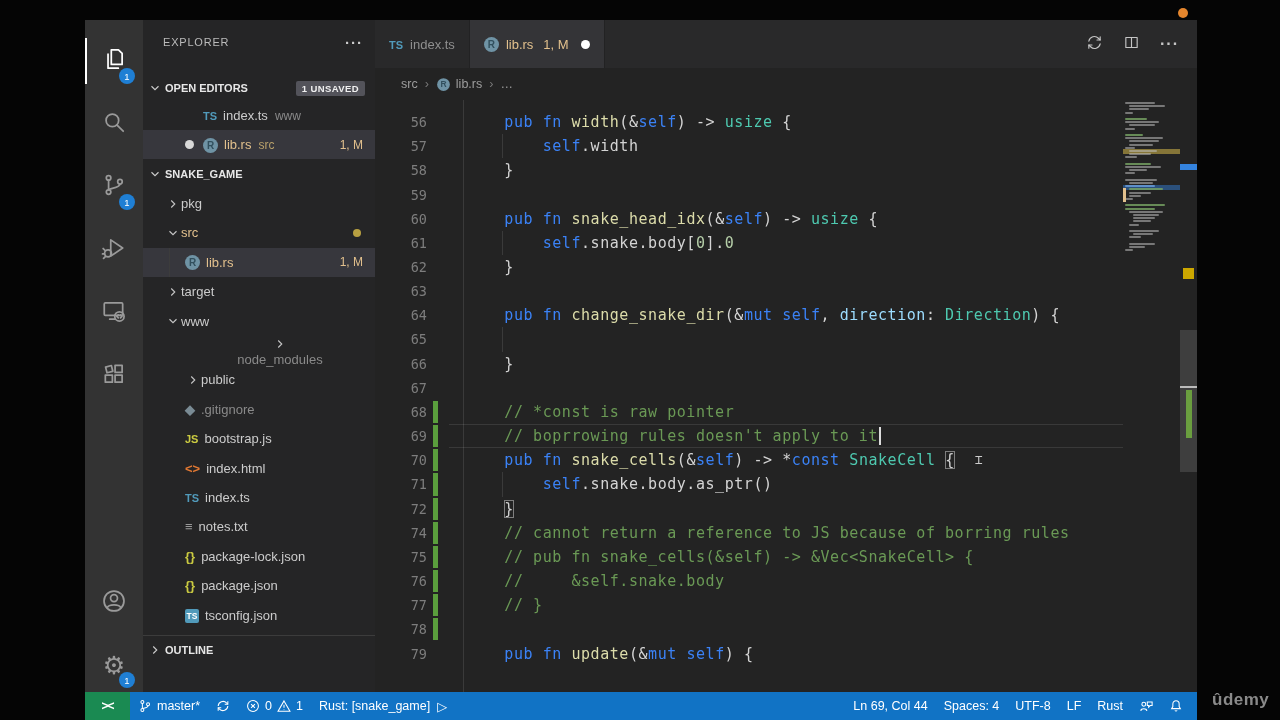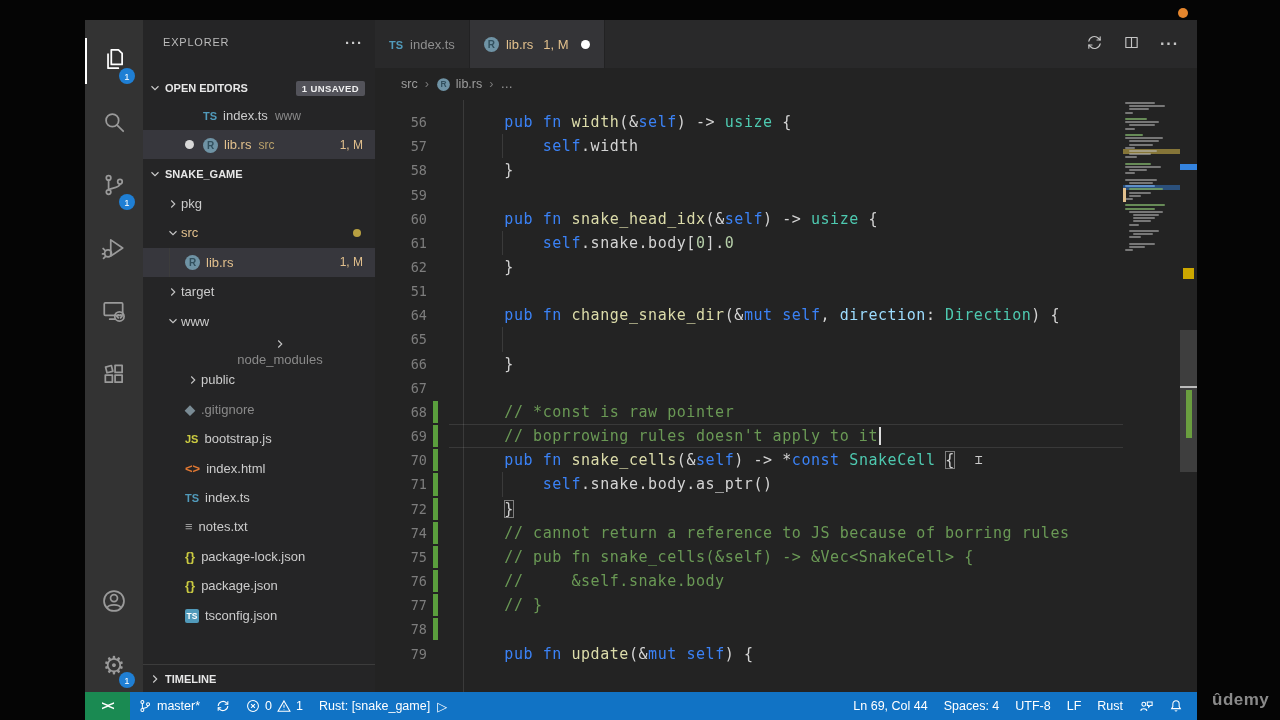--- a/index.html
+++ b/index.html
@@ -289,27 +289,27 @@
           <div class="row" style="top: 551.2px; padding-left: 42px;">
             <span><span class="ficon big" style="color:#cbcb41">{}</span></span>
             <span>package.json</span>
           </div>
           <div class="row" style="top: 580.6px; padding-left: 42px;">
             <span><span class="ficon"><span class="ts-sq">TS</span></span></span>
             <span>tsconfig.json</span>
           </div>
         </div>
 
-      <div class="sb-sect-head sb-sep" style="top:644px; height:28px;">
+      <div class="sb-sect-head sb-sep" style="top:615px; height:28px;">
         <span class="chev">
             <svg viewBox="0 0 16 16" fill="none" stroke="currentColor" stroke-width="1.3">
               <path d="M6 4l4 4-4 4"></path>
             </svg>
           </span>
-        <span>TIMELINE</span>
+        <span>OUTLINE</span>
       </div>
     </div>
 
     <div class="main">
       <div class="tabbar" id="tabbar">
           <div class="tab">
             <span><span class="ficon" style="color:#519aba">TS</span></span>
             <span>index.ts</span>
           </div>
           <div class="tab active">
@@ -345,21 +345,21 @@
       <div class="editor-area">
         <div class="impl-guide"></div>
         <div class="code-rows" id="code-rows">
             <div class="code-line"><span class="ln">56</span><span class="code-text"><span class="tk-pl">    </span><span class="tk-kw">pub fn </span><span class="tk-fn">width</span><span class="tk-pl">(&amp;</span><span class="tk-kw">self</span><span class="tk-pl">) -&gt; </span><span class="tk-ty">usize</span><span class="tk-pl"> {</span></span></div>
             <div class="code-line"><span class="ln">57</span><span class="g2"></span><span class="code-text"><span class="tk-pl">        </span><span class="tk-kw">self</span><span class="tk-pl">.width</span></span></div>
             <div class="code-line"><span class="ln">58</span><span class="code-text"><span class="tk-pl">    }</span></span></div>
             <div class="code-line"><span class="ln">59</span><span class="code-text"></span></div>
             <div class="code-line"><span class="ln">60</span><span class="code-text"><span class="tk-pl">    </span><span class="tk-kw">pub fn </span><span class="tk-fn">snake_head_idx</span><span class="tk-pl">(&amp;</span><span class="tk-kw">self</span><span class="tk-pl">) -&gt; </span><span class="tk-ty">usize</span><span class="tk-pl"> {</span></span></div>
             <div class="code-line"><span class="ln">61</span><span class="g2"></span><span class="code-text"><span class="tk-pl">        </span><span class="tk-kw">self</span><span class="tk-pl">.snake.body[</span><span class="tk-num">0</span><span class="tk-pl">].</span><span class="tk-num">0</span></span></div>
             <div class="code-line"><span class="ln">62</span><span class="code-text"><span class="tk-pl">    }</span></span></div>
-            <div class="code-line"><span class="ln">51</span><span class="code-text"></span></div>
+            <div class="code-line"><span class="ln">63</span><span class="code-text"></span></div>
             <div class="code-line"><span class="ln">64</span><span class="code-text"><span class="tk-pl">    </span><span class="tk-kw">pub fn </span><span class="tk-fn">change_snake_dir</span><span class="tk-pl">(&amp;</span><span class="tk-kw">mut self</span><span class="tk-pl">, </span><span class="tk-pm">direction</span><span class="tk-pl">: </span><span class="tk-ty">Direction</span><span class="tk-pl">) {</span></span></div>
             <div class="code-line"><span class="ln">65</span><span class="g2"></span></div>
             <div class="code-line"><span class="ln">66</span><span class="code-text"><span class="tk-pl">    }</span></span></div>
             <div class="code-line"><span class="ln">67</span><span class="code-text"></span></div>
             <div class="code-line modified"><span class="ln">68</span><span class="chbar"></span><span class="code-text"><span class="tk-pl">    </span><span class="tk-com">// *const is raw pointer</span></span></div>
             <div class="code-line modified current"><span class="ln">69</span><span class="chbar"></span><span class="code-text"><span class="tk-pl">    </span><span class="tk-com">// boprrowing rules doesn't apply to it</span><span class="caret"></span></span></div>
             <div class="code-line modified"><span class="ln">70</span><span class="chbar"></span><span class="code-text"><span class="tk-pl">    </span><span class="tk-kw">pub fn </span><span class="tk-fn">snake_cells</span><span class="tk-pl">(&amp;</span><span class="tk-kw">self</span><span class="tk-pl">) -&gt; *</span><span class="tk-kw">const</span><span class="tk-pl"> </span><span class="tk-ty">SnakeCell</span><span class="tk-pl"> </span><span class="tk-bm">{</span></span></div>
             <div class="code-line modified"><span class="ln">71</span><span class="chbar"></span><span class="g2"></span><span class="code-text"><span class="tk-pl">        </span><span class="tk-kw">self</span><span class="tk-pl">.snake.body.as_ptr()</span></span></div>
             <div class="code-line modified"><span class="ln">72</span><span class="chbar"></span><span class="code-text"><span class="tk-pl">    </span><span class="tk-bm">}</span></span></div>
             <div class="code-line modified"><span class="ln">74</span><span class="chbar"></span><span class="code-text"><span class="tk-pl">    </span><span class="tk-com">// cannot return a reference to JS because of borring rules</span></span></div>

